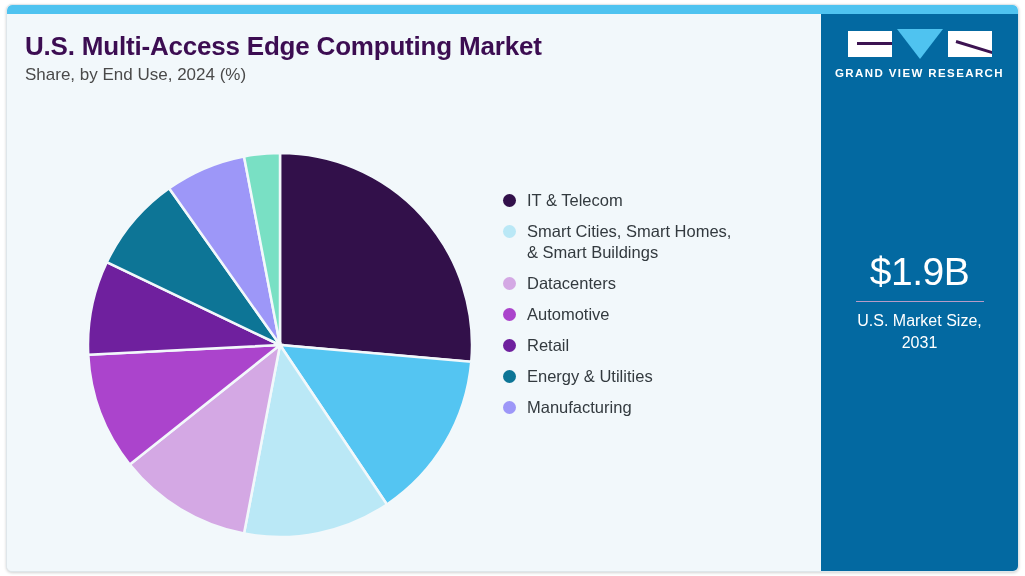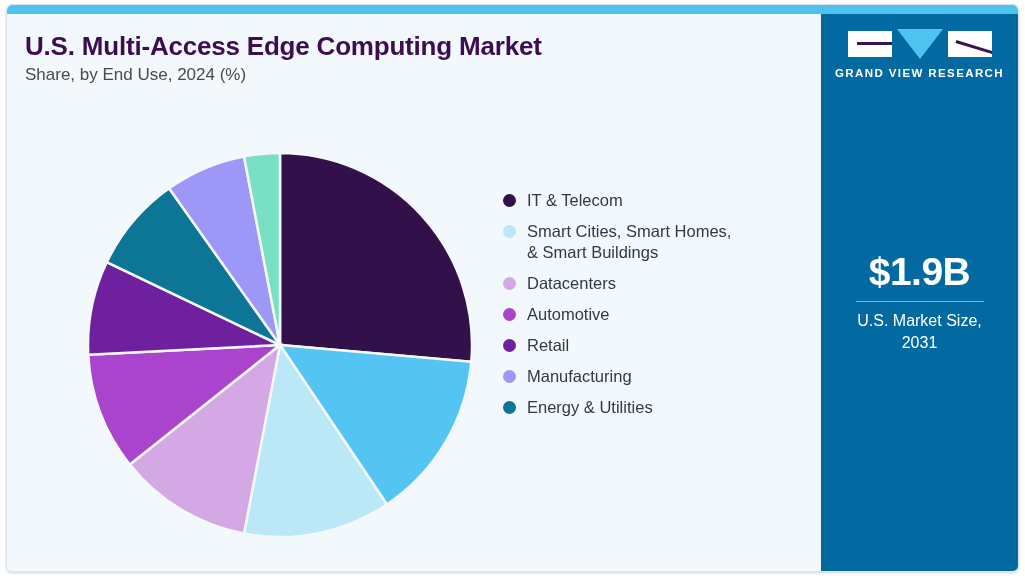--- a/index.html
+++ b/index.html
@@ -183,21 +183,21 @@
 
   .stat-box {
     position: absolute;
     left: 0;
     top: 236px;
     width: 197px;
     text-align: center;
   }
   .stat-value {
     font-size: 39px;
-    font-weight: bold;
+    font-weight: normal;
     color: #ffffff;
     letter-spacing: -0.5px;
     line-height: 44px;
   }
   .stat-divider {
     width: 128px;
     height: 1px;
     background: #b79bc7;
     margin: 7px auto 8px auto;
   }
@@ -270,26 +270,26 @@
           </div>
           <div class="legend-item">
             <span class="legend-dot" style="background: rgb(171, 68, 204);"></span>
             <span class="legend-label">Automotive</span>
           </div>
           <div class="legend-item">
             <span class="legend-dot" style="background: rgb(111, 32, 158);"></span>
             <span class="legend-label">Retail</span>
           </div>
           <div class="legend-item">
+            <span class="legend-dot" style="background: rgb(13, 117, 150);"></span>
+            <span class="legend-label">Energy &amp; Utilities</span>
+          </div>
+          <div class="legend-item">
             <span class="legend-dot" style="background: rgb(157, 151, 248);"></span>
             <span class="legend-label">Manufacturing</span>
-          </div>
-          <div class="legend-item">
-            <span class="legend-dot" style="background: rgb(13, 117, 150);"></span>
-            <span class="legend-label">Energy &amp; Utilities</span>
           </div>
         </div>
 
     </div>
 
     <div class="side">
 
       <div class="logo-box">
         <div class="logo-marks">
           <span class="logo-g"></span>

